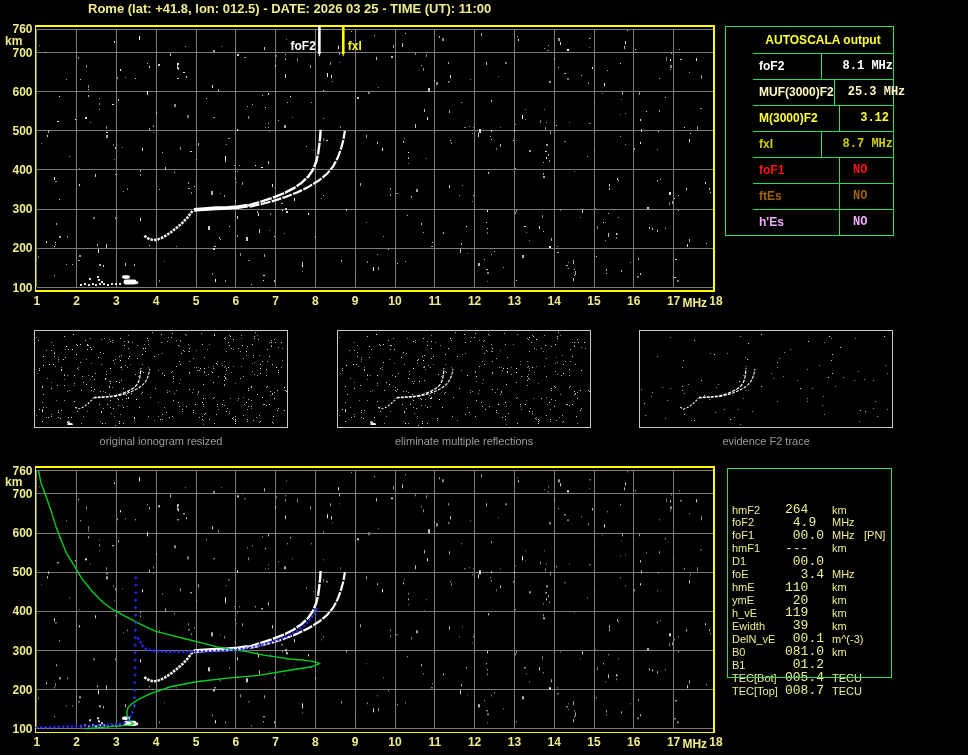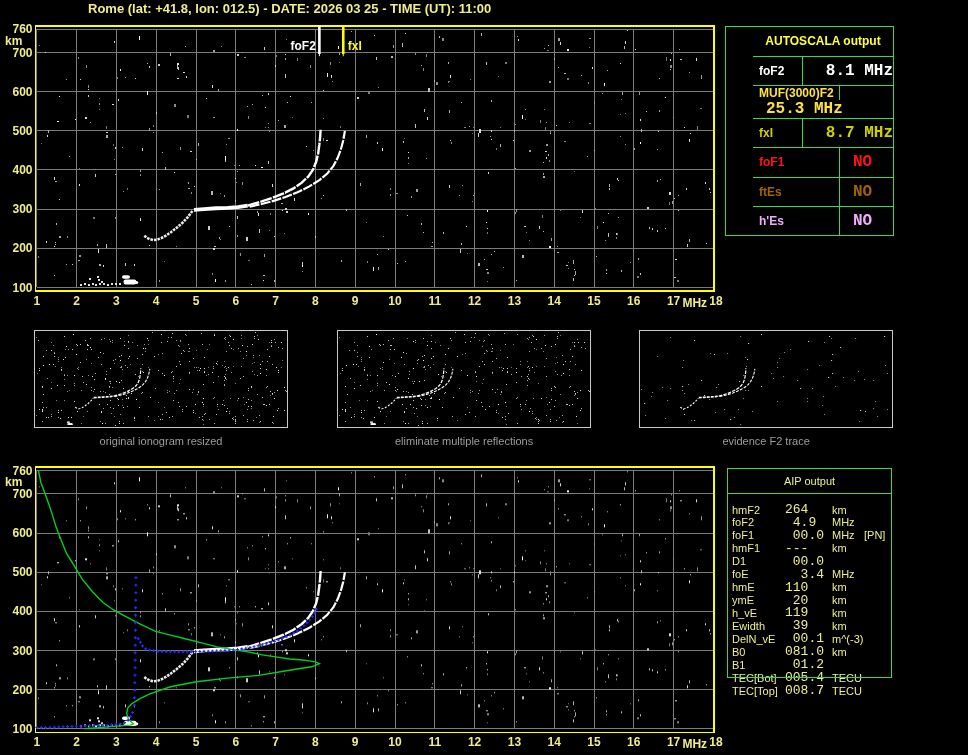--- a/index.html
+++ b/index.html
@@ -11,21 +11,21 @@
   #plots-svg{position:absolute;left:0;top:0;}
   
   .as-table{position:absolute;left:725px;top:26px;width:169px;height:210px;
             box-sizing:border-box;display:flex;flex-direction:column;
             font-weight:bold;font-size:12px;padding-left:27px;}
   .as-header{flex:1.02;display:flex;align-items:center;justify-content:center;}
   .as-row{flex:1;display:flex;}
   .as-cell-label{width:87px;box-sizing:border-box;display:flex;align-items:center;
                  padding-left:6px;}
   .as-cell-value{flex:1;display:flex;align-items:center;padding-left:13px;
-                 font-family:"Liberation Mono",monospace;font-size:16px;
+                 font-family:"Liberation Mono",monospace;font-size:12px;
                  font-weight:bold;white-space:pre;}
   
   .aip-rows{position:absolute;left:727px;top:503px;width:230px;font-size:11px;}
   .aip-row{position:absolute;left:0;height:13px;display:flex;align-items:center;width:230px;}
   .aip-label{position:absolute;left:5px;}
   .aip-value{position:absolute;left:58px;font-family:"Liberation Mono",monospace;
              font-size:13px;white-space:pre;}
   .aip-unit{position:absolute;left:105px;}
   .aip-extra{position:absolute;left:137px;}
   .aip-box{position:absolute;left:727px;top:468px;width:165px;height:210px;
@@ -2280,23 +2280,27 @@
         <text x="766.0999999999999" y="444.5" font-family="&quot;Liberation Sans&quot;,sans-serif" font-size="11px" font-weight="normal" fill="#9c9c9c" text-anchor="middle">evidence F2 trace</text>
       </g>
     </svg>
 
   <div class="as-table" style="border: 1px solid rgb(43, 221, 88);">
     <div class="as-header" style="color: rgb(255, 255, 51);">AUTOSCALA output</div>
   <div class="as-row" style="border-top: 1px solid rgb(43, 221, 88); color: rgb(255, 255, 255);">
         <div class="as-cell-label" style="border-right: 1px solid rgb(43, 221, 88);">foF2</div>
         <div class="as-cell-value"> 8.1 MHz</div>
       </div>
-      <div class="as-row" style="border-top: 1px solid rgb(43, 221, 88); color: #fde047; flex-direction: column;">
+      <div class="as-row" style="border-top: 1px solid rgb(43, 221, 88); color: #fef9c3;">
         <div class="as-cell-label" style="border-right: 1px solid rgb(43, 221, 88);">MUF(3000)F2</div>
         <div class="as-cell-value">25.3 MHz</div>
+      </div>
+      <div class="as-row" style="border-top: 1px solid rgb(43, 221, 88); color: rgb(255, 255, 51);">
+        <div class="as-cell-label" style="border-right: 1px solid rgb(43, 221, 88);">M(3000)F2</div>
+        <div class="as-cell-value"> 3.12</div>
       </div>
       <div class="as-row" style="border-top: 1px solid rgb(43, 221, 88); color: rgb(207, 208, 0);">
         <div class="as-cell-label" style="border-right: 1px solid rgb(43, 221, 88);">fxI</div>
         <div class="as-cell-value"> 8.7 MHz</div>
       </div>
       <div class="as-row" style="border-top: 1px solid rgb(43, 221, 88); color: rgb(255, 20, 20);">
         <div class="as-cell-label" style="border-right: 1px solid rgb(43, 221, 88);">foF1</div>
         <div class="as-cell-value">NO</div>
       </div>
       <div class="as-row" style="border-top: 1px solid rgb(43, 221, 88); color: #a16207;">
@@ -2378,16 +2382,15 @@
         <span class="aip-label">TEC[Bot]</span>
         <span class="aip-value">005.4</span>
         <span class="aip-unit">TECU</span>
       </div>
       <div class="aip-row" style="top: 181.02px;">
         <span class="aip-label">TEC[Top]</span>
         <span class="aip-value">008.7</span>
         <span class="aip-unit">TECU</span>
       </div>
     </div>
-  <div class="aip-header" style="color: rgb(238, 238, 142); border-bottom: 1px solid rgb(43, 221, 88);">AIP output</div>
   <div class="aip-box" style="border: 1px solid rgb(43, 221, 88);"></div>
 
 </div>
 
 </body></html>

